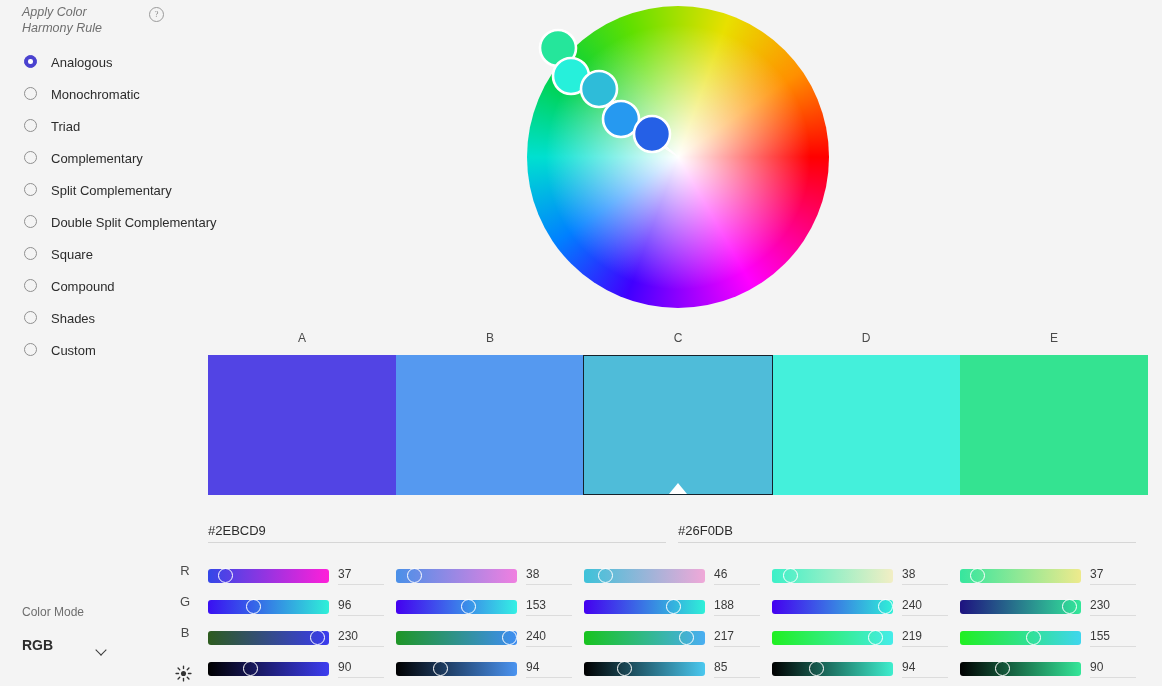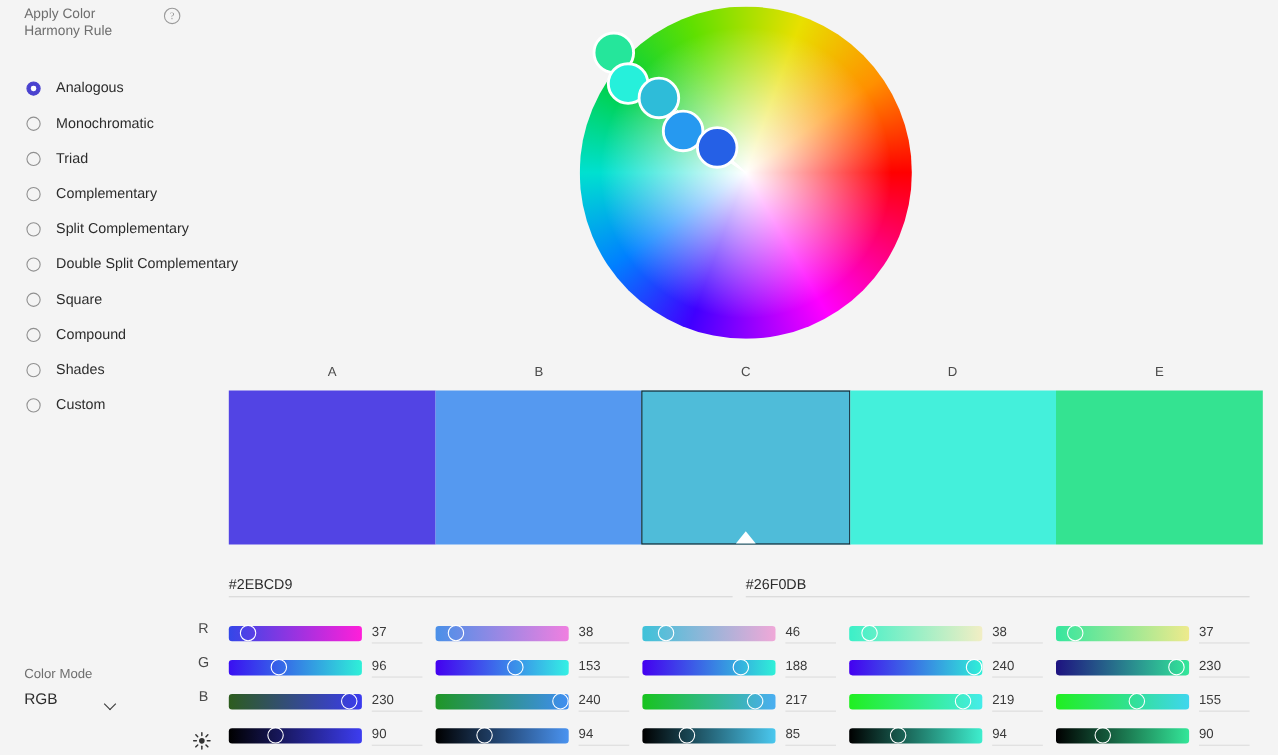--- a/index.html
+++ b/index.html
@@ -28,20 +28,21 @@
     position: absolute;
     left: 22px; top: 4px;
     width: 160px;
   }
   #harmony-label {
     font-size: 12.5px;
     color: #6e6e6e;
     line-height: 16px;
     width: 112px;
     display: block;
+    font-style: italic;
   }
   #help-icon {
     position: absolute;
     left: 127px; top: 3px;
     width: 13px; height: 13px;
     border: 1px solid #9a9a9a;
     border-radius: 50%;
     color: #8a8a8a;
     font-size: 9px;
     line-height: 13px;
@@ -49,21 +50,21 @@
     font-family: "Liberation Serif", serif;
   }
 
   #rule-list {
     position: absolute;
     left: 0; top: 55px;
     width: 200px;
   }
   .rule-item {
     display: flex;
-    align-items: flex-end;
+    align-items: flex-start;
     height: 32px;
     padding-left: 24px;
     cursor: pointer;
   }
   .radio {
     width: 13px; height: 13px;
     border: 1.4px solid #909090;
     border-radius: 50%;
     box-sizing: border-box;
     flex: 0 0 auto;
@@ -93,25 +94,26 @@
   #color-mode-block {
     position: absolute;
     left: 22px; top: 605px;
   }
   #color-mode-label {
     font-size: 12px;
     color: #6e6e6e;
     display: block;
   }
   #color-mode-select {
-    margin-top: 8px;
+    margin-top: 18px;
     display: flex;
     align-items: flex-end;
     width: 90px;
     cursor: pointer;
+    font-weight: bold;
   }
   #color-mode-value {
     font-size: 14px;
     color: #2c2c2c;
   }
   #chevron-down-icon {
     margin-left: 44px;
     width: 11px; height: 7px;
     position: relative;
   }

